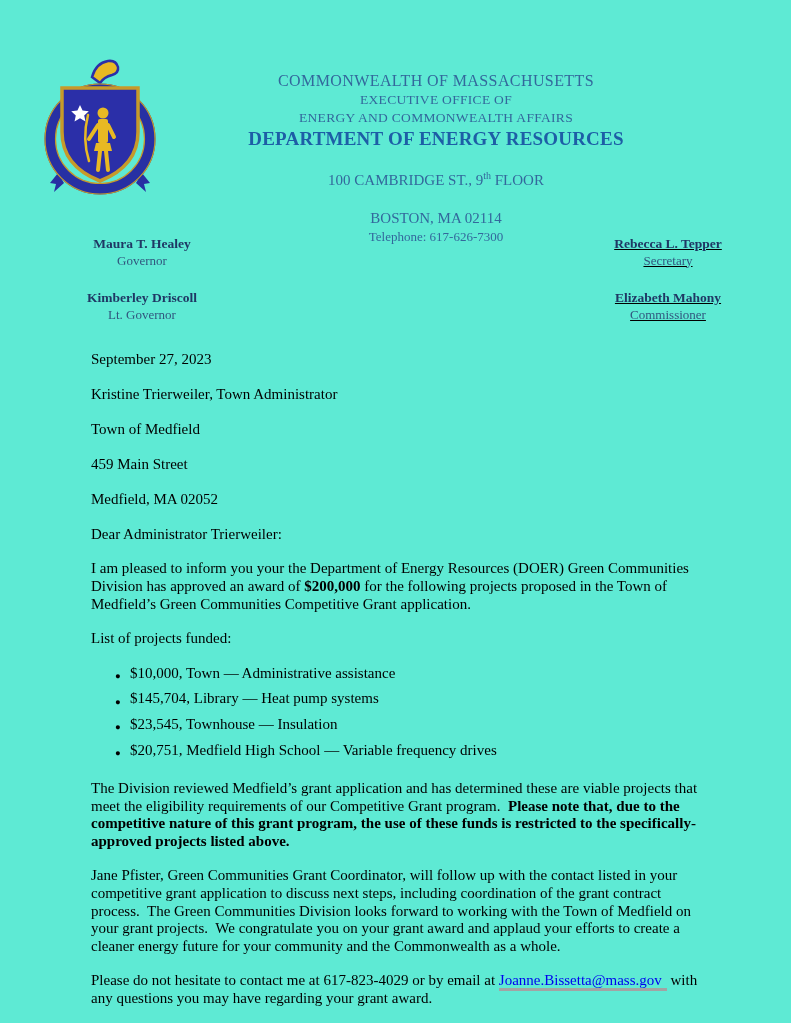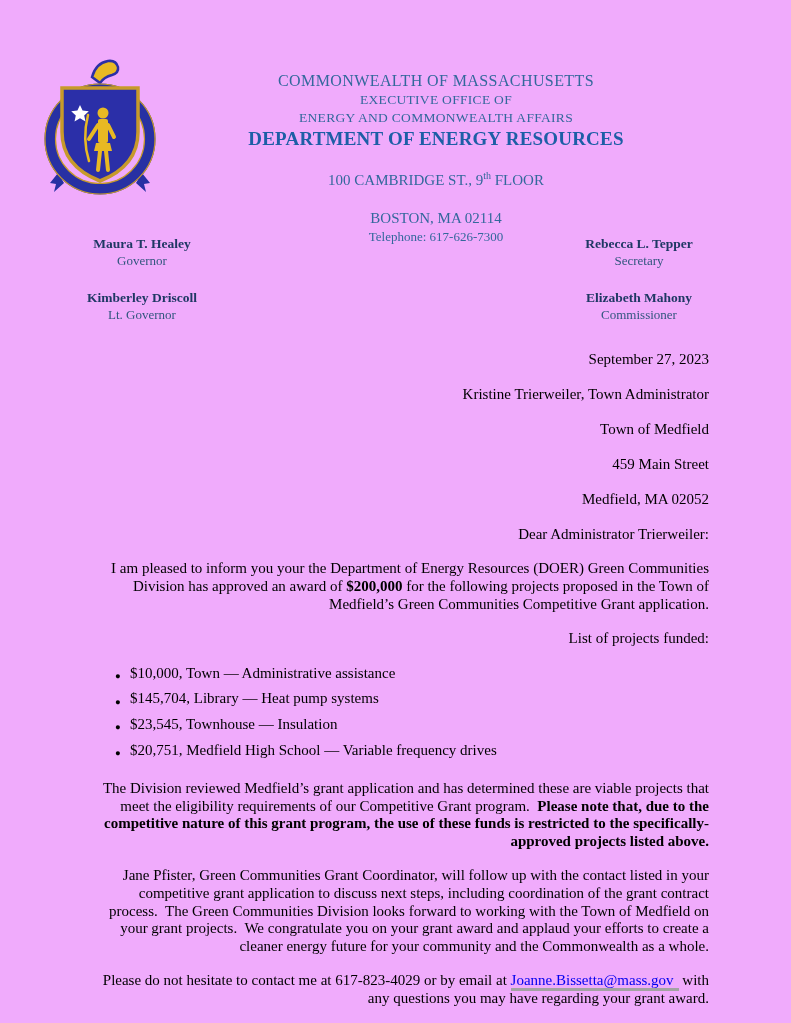--- a/index.html
+++ b/index.html
@@ -1,49 +1,49 @@
 <!DOCTYPE html>
 <html><head>
 <meta charset="utf-8">
 <style>
   html,body{margin:0;padding:0;background:#ffffff;}
   .page{
     position:relative;
     width:791px;height:1023px;
-    background:#f0abfc;
+    background:#5eead4;
     font-family:"Liberation Serif","DejaVu Serif",serif;
     color:#000000;
     overflow:hidden;
   }
   
   .seal{position:absolute;left:40px;top:55px;width:120px;height:146px;}
   
   .letterhead{
     position:absolute;left:211px;top:72px;width:450px;
     text-align:center;line-height:1.15;
   }
   .lh-org1{font-size:16px;color:#33689C;letter-spacing:0.4px;}
   .lh-org2{font-size:13.5px;color:#33689C;margin-top:2px;letter-spacing:0.3px;}
   .lh-dept{font-size:19px;font-weight:bold;color:#1D5EA6;margin-top:3px;letter-spacing:0.2px;}
   .lh-addr{font-size:15px;color:#33689C;margin-top:20px;}
   .lh-addr sup{font-size:10px;}
   .lh-tel{font-size:13px;color:#33689C;margin-top:3px;}
   
   .officials{position:absolute;top:236px;width:180px;text-align:center;}
   .officials.left{left:52px;}
-  .officials.right{left:549px;}
+  .officials.right{left:578px;text-decoration:underline;}
   .official+.official{margin-top:22px;}
   .o-name{font-weight:bold;font-size:13.5px;color:#1F3864;line-height:1.15;}
   .o-title{font-size:13px;color:#31567E;line-height:1.15;margin-top:2px;}
   
   .body{
     position:absolute;left:91px;top:351px;width:618px;
     font-size:15px;line-height:17.6px;
   }
-  .body p{margin:0 0 17px 0;white-space:pre-wrap;text-align:right;}
+  .body p{margin:0 0 17px 0;white-space:pre-wrap;}
   .b{font-weight:bold;}
   ul.projects{list-style:none;margin:0 0 21px 24px;padding:0;}
   ul.projects li{position:relative;padding-left:15px;white-space:pre-wrap;}
   ul.projects li+li{margin-top:8px;}
   ul.projects li::before{
     content:"●";position:absolute;left:0;top:3.5px;font-size:9.5px;color:#000;
   }
   a.email{
     color:#0000EE;text-decoration:none;border-bottom:3px solid #a3a3a3;
     padding-right:5px;cursor:pointer;

